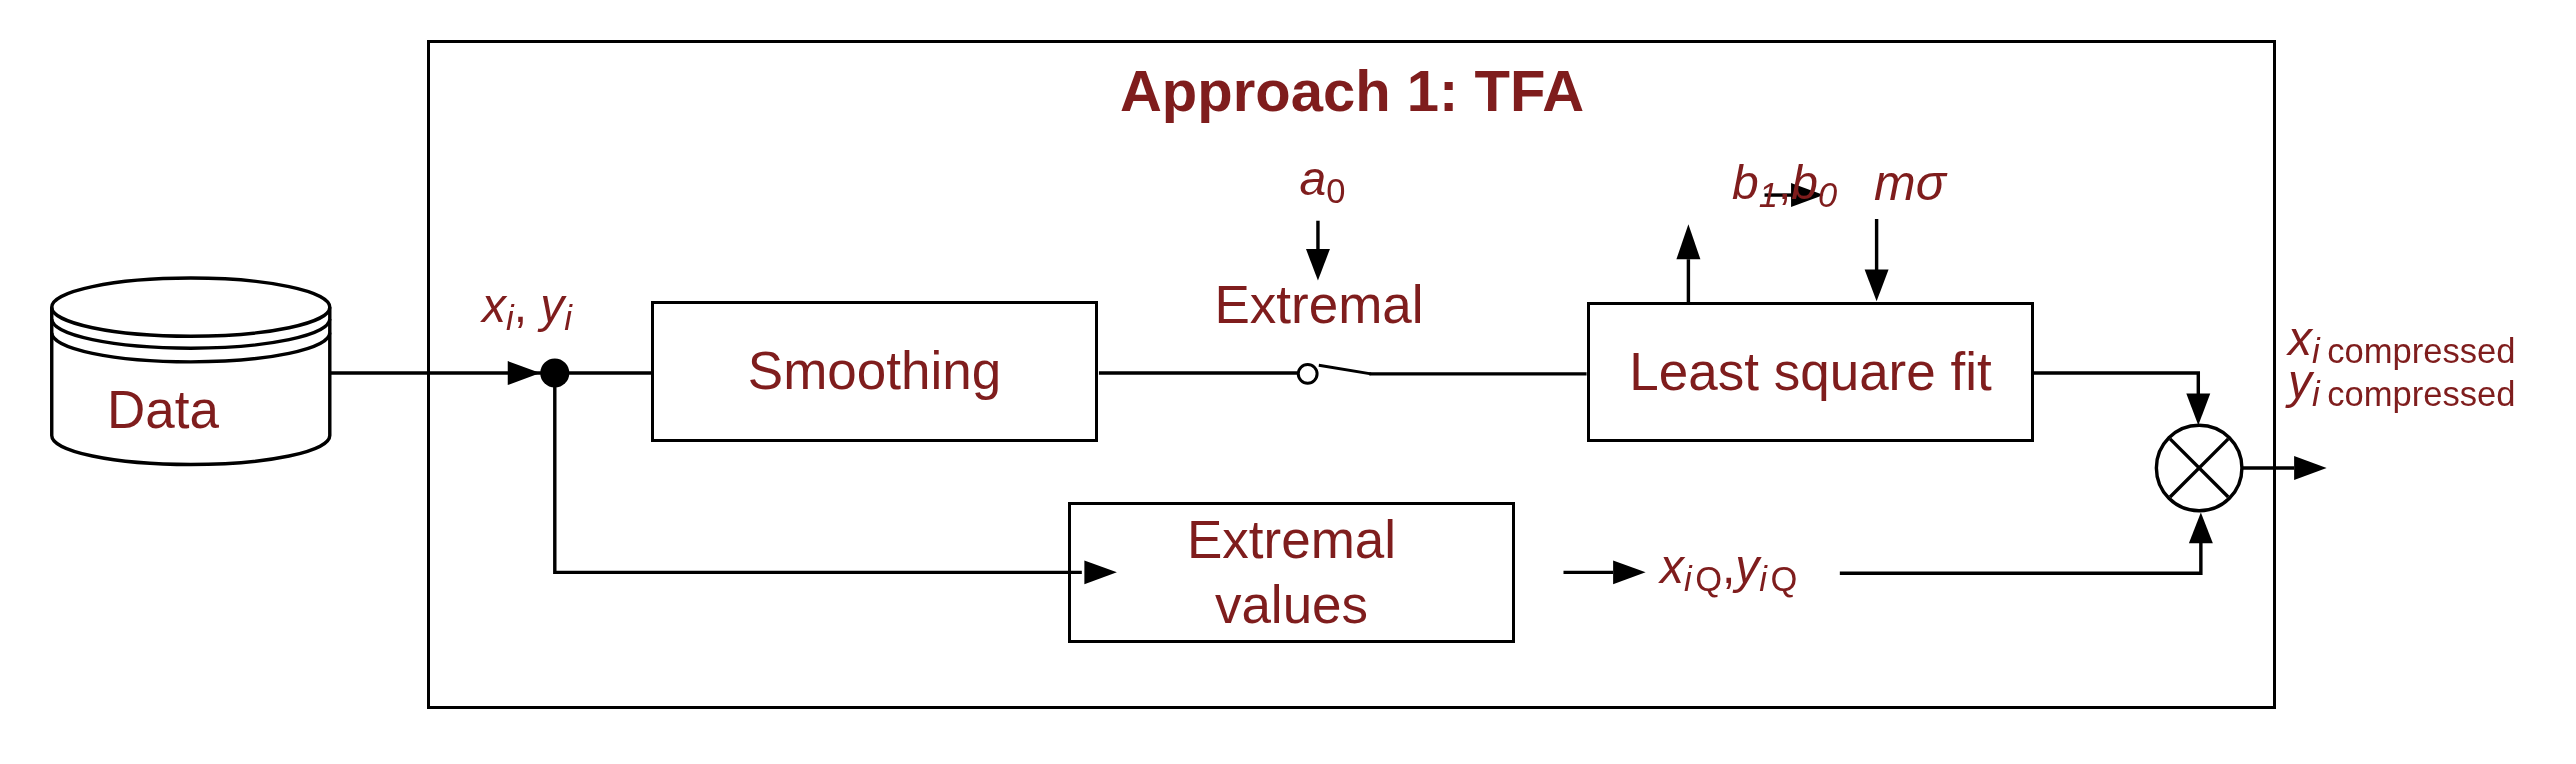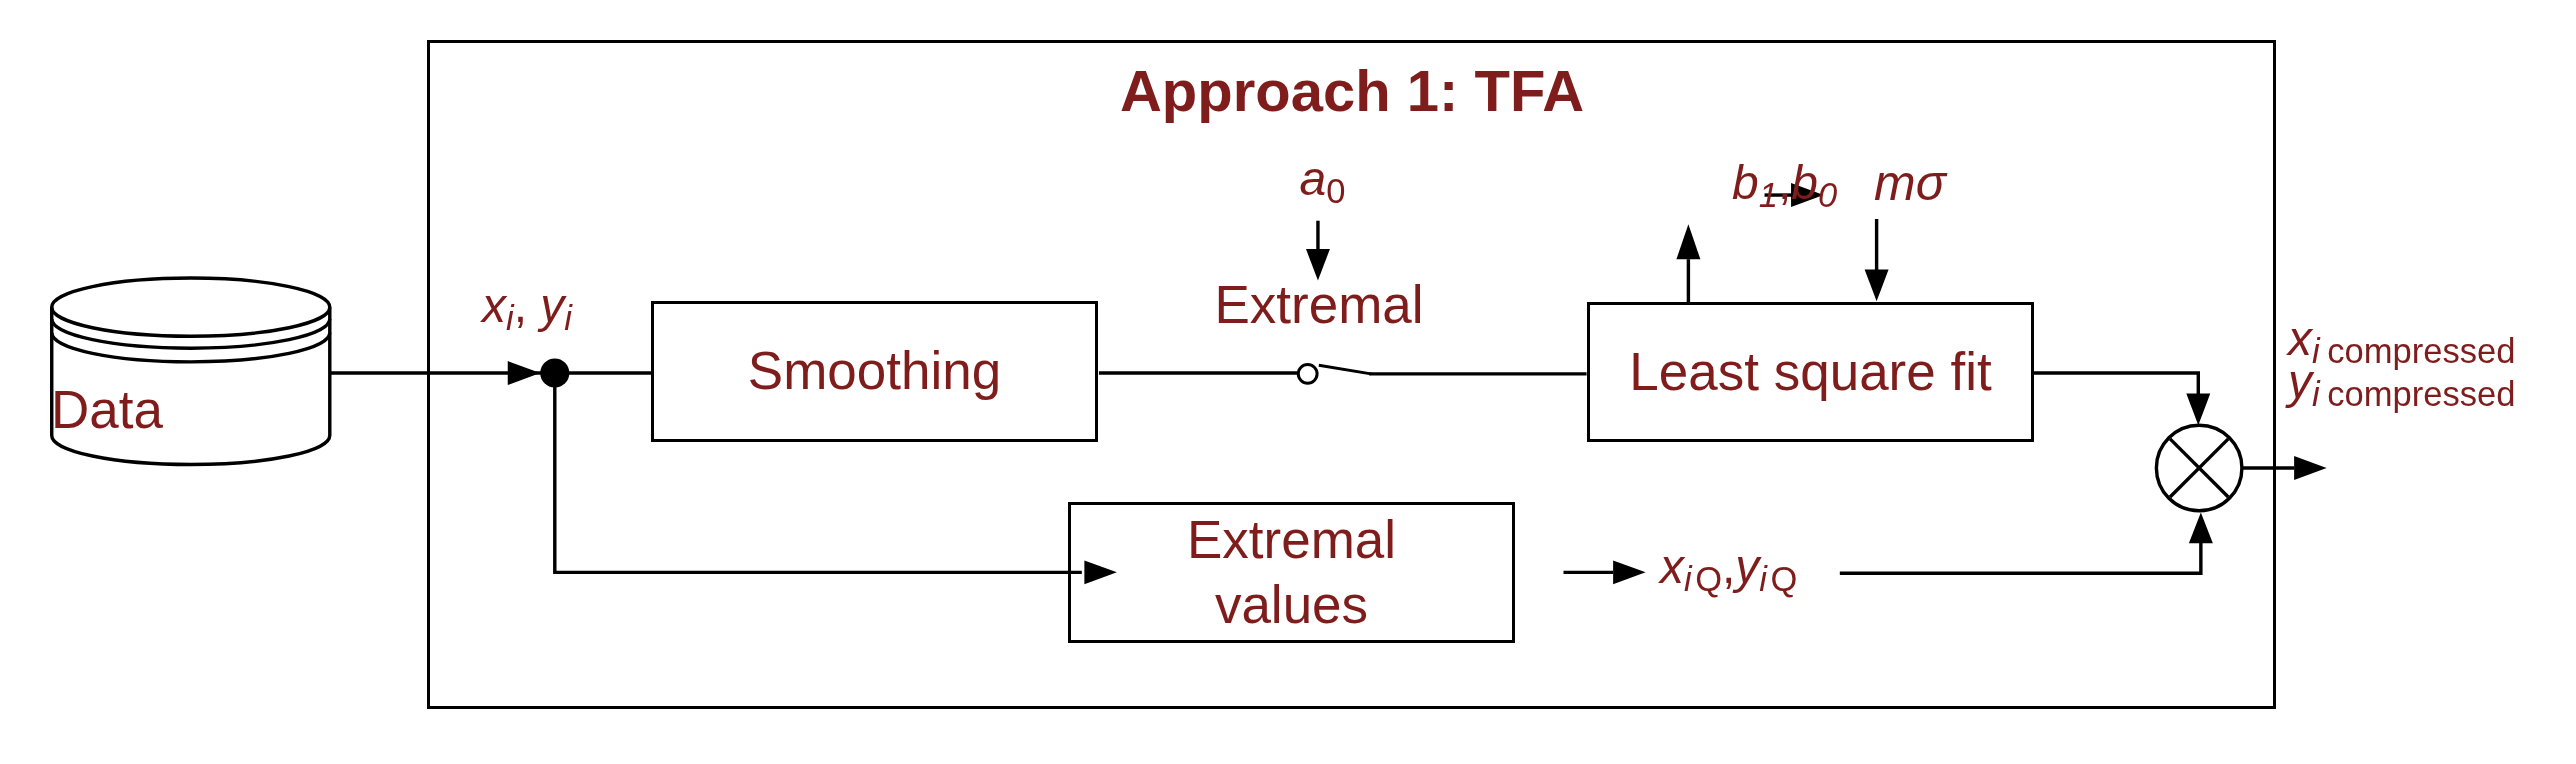--- a/index.html
+++ b/index.html
@@ -65,21 +65,21 @@
     font-style: italic;
     vertical-align: -0.22em;
   }
   .msubu {
     font-size: 0.72em;
     font-style: normal;
     vertical-align: -0.22em;
   }
   .gap  { margin-left: 0.10em; }
   .gapw { margin-left: 0.22em; }
-  .lbl-data      { left: 51px;   top: 383px; width: 224px; }
+  .lbl-data      { left: 51px;   top: 383px; width: 224px; text-align: center; }
   .lbl-input     { left: 482px;  top: 282px; }
   .lbl-a0        { left: 1237px; top: 155px; width: 171px; text-align: center; }
   .lbl-sampling  { left: 1105px; top: 278px; width: 428px; text-align: center; }
   .lbl-coeffs    { left: 1732px; top: 159px; }
   .lbl-msigma    { left: 1842px; top: 158px; font-size: 50px; margin-left: 32px; }
   .lbl-qpair     { left: 1660px; top: 543px; }
   .lbl-out-x     { left: 2288px; top: 294px; margin-top: 21px; }
   .lbl-out-y     { left: 2288px; top: 358px; }
 </style>
 </head>

